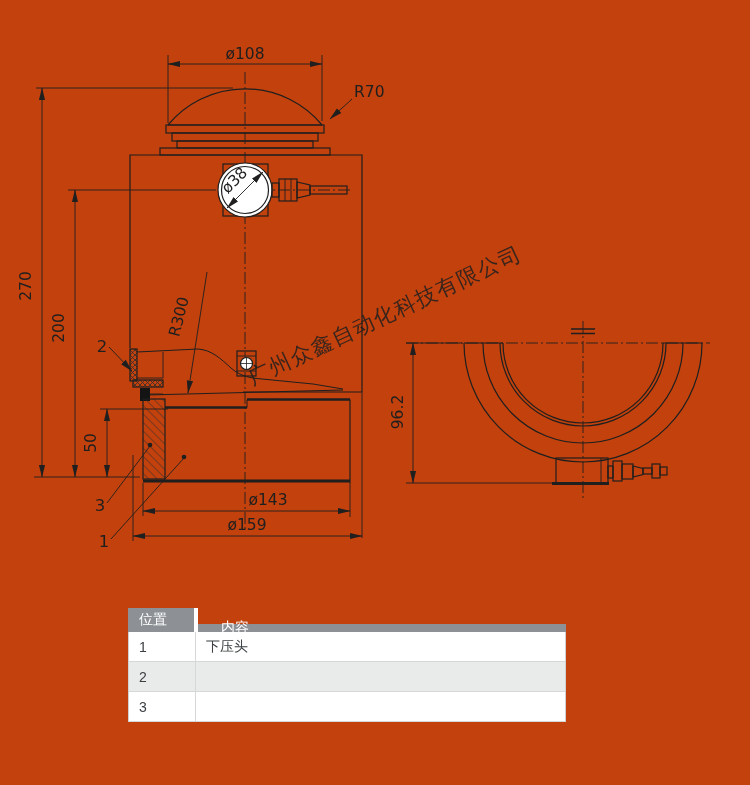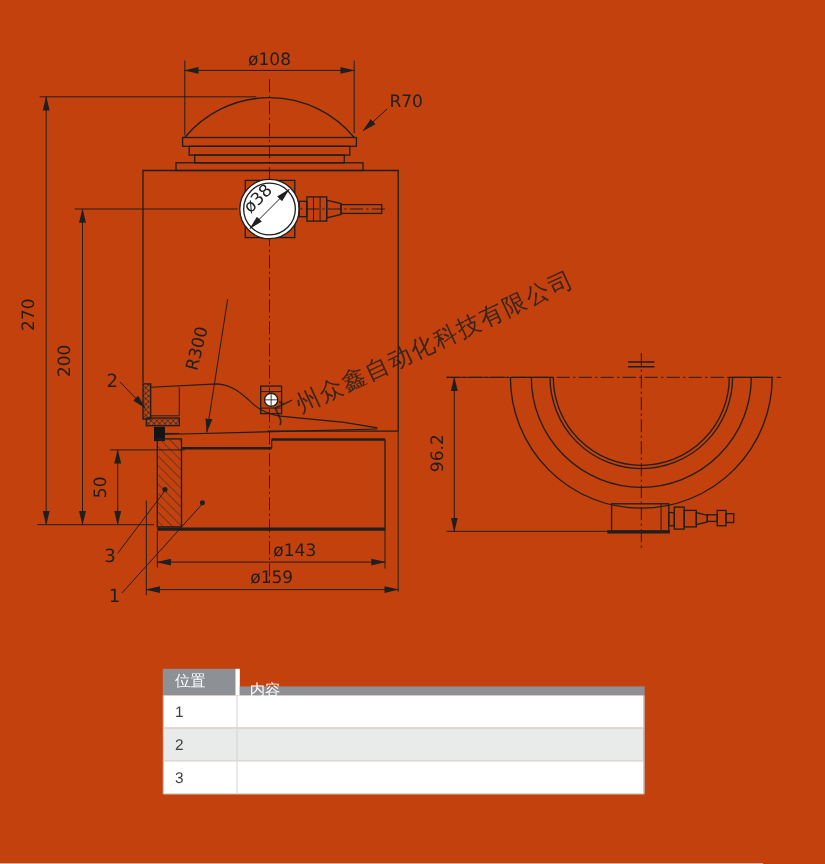--- a/index.html
+++ b/index.html
@@ -5,27 +5,27 @@
   html,body{margin:0;padding:0;background:#ffffff;}
   .page{position:relative;width:750px;height:785px;background:#c2410c;overflow:hidden;
         font-family:"DejaVu Sans", sans-serif;}
   .drawing{position:absolute;left:0;top:0;}
   svg text{fill:#1f1f1f;}
   .dimtext{font-size:15.5px;}
   .parttext{font-size:16.5px;}
   .wmark{font-size:21.5px;letter-spacing:1.5px;}
 
   
-  .spec-table{position:absolute;left:148px;top:608px;width:438px;
+  .spec-table{position:absolute;left:128px;top:608px;width:438px;
               font-family:"Liberation Sans", sans-serif;font-size:14px;color:#3c4043;}
   .thead{display:flex;height:24px;}
   .th{display:flex;align-items:center;color:#ffffff;}
   .th-pos{width:55px;padding-left:11px;}
   .th-gap{width:4px;background:#ffffff;}
-  .th-cont{flex:1;padding-left:9px;margin-top:16px;}
+  .th-cont{flex:1;padding-left:23px;margin-top:16px;}
   .tbody{border-left:1px solid #cfd1d2;border-right:1px solid #cfd1d2;}
   .row{display:flex;height:29px;align-items:center;border-bottom:1px solid #d6d7d8;background:#fff;}
   .row.alt{background:#e9eaea;}
   .c1{width:56px;padding-left:10px;border-right:1px solid #d6d7d8;align-self:stretch;
       display:flex;align-items:center;}
   .c2{flex:1;padding-left:10px;}
 </style>
 </head>
 <body>
 
@@ -194,20 +194,21 @@
 
   <div class="spec-table">
     <div class="thead">
       <div class="th th-pos" style="background:#8d9196">位置</div>
       <div class="th-gap"></div>
       <div class="th th-cont" style="background:#8d9196">内容</div>
     </div>
     <div class="tbody">
       <div class="row">
         <div class="c1">1</div>
+        <div class="c2">下压头</div>
       </div>
       <div class="row alt">
         <div class="c1">2</div>
       </div>
       <div class="row">
         <div class="c1">3</div>
       </div>
     </div>
   </div>
 

